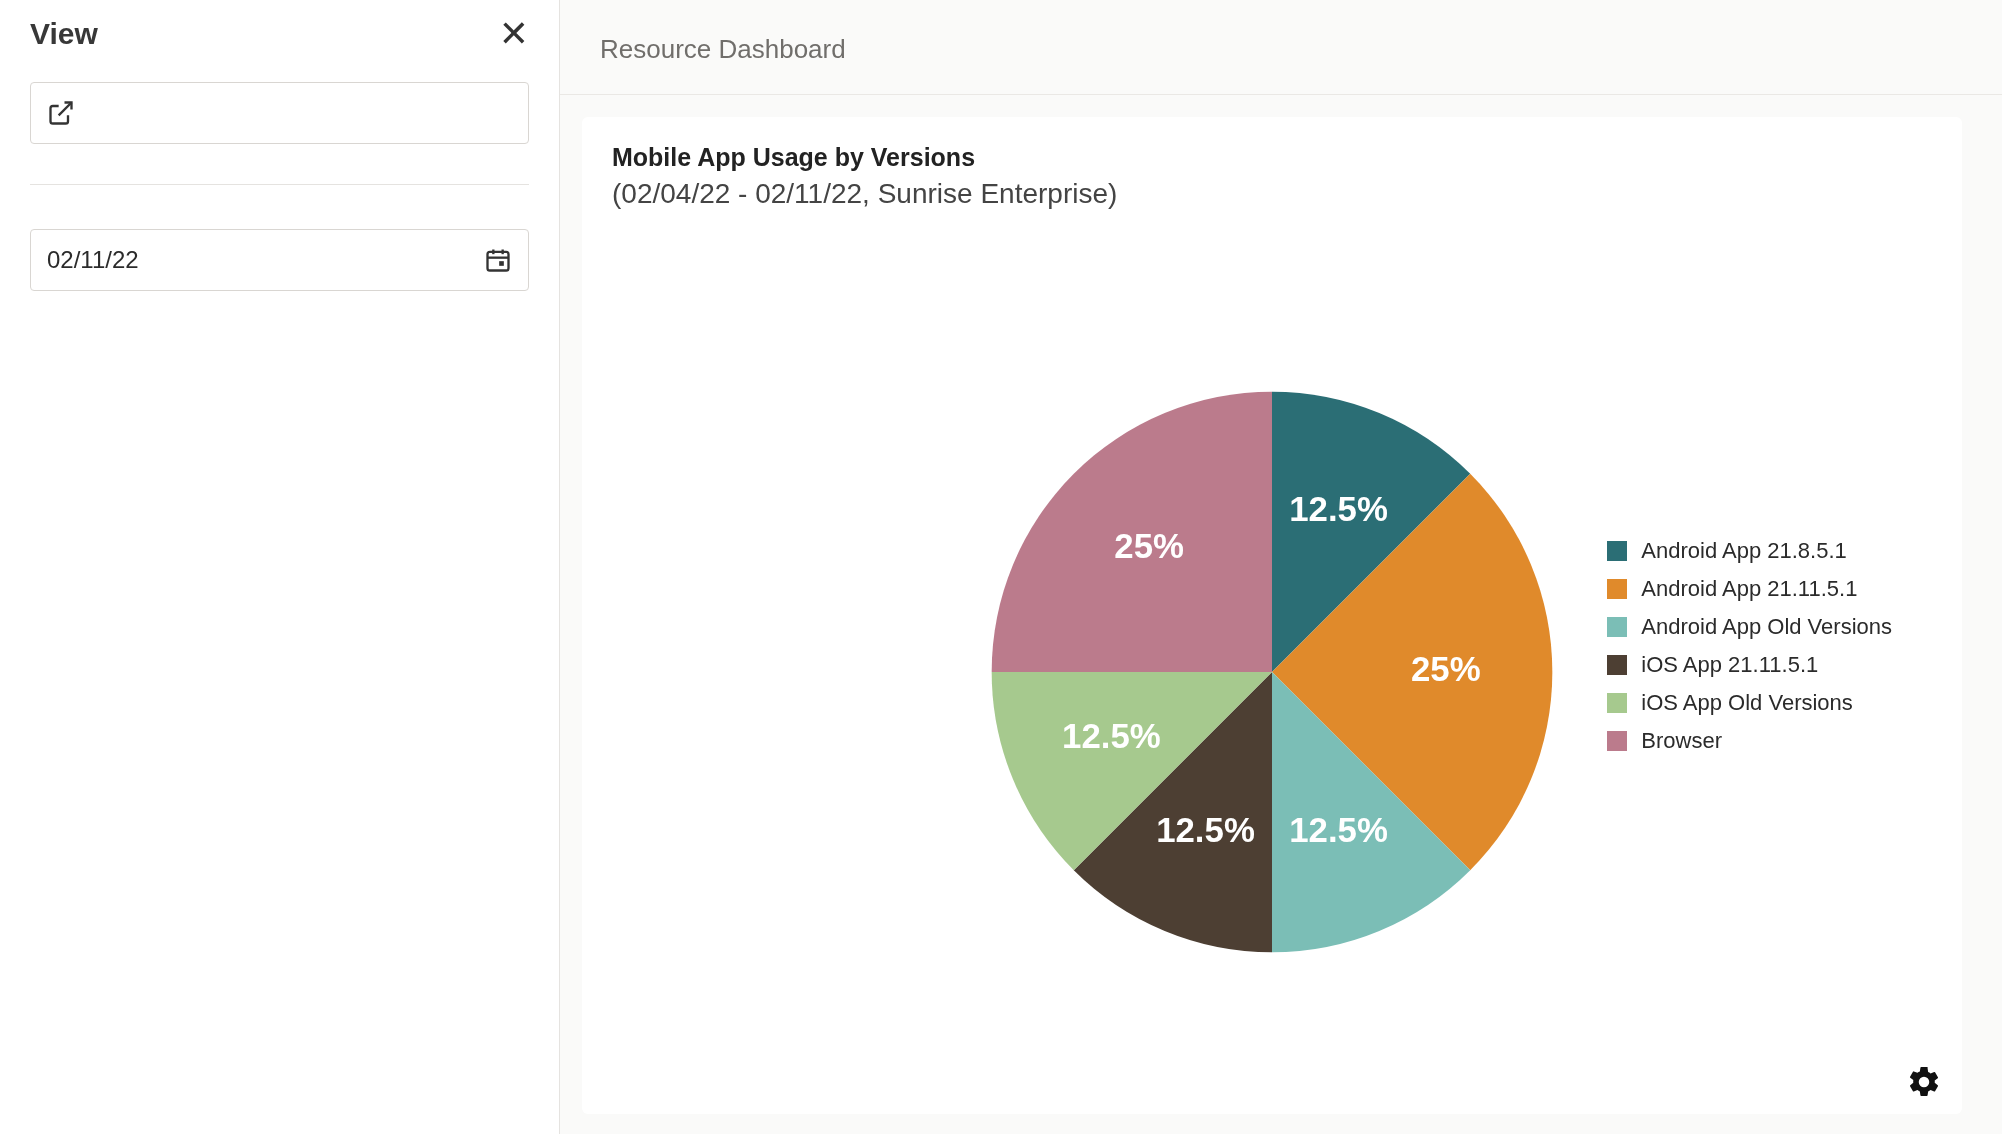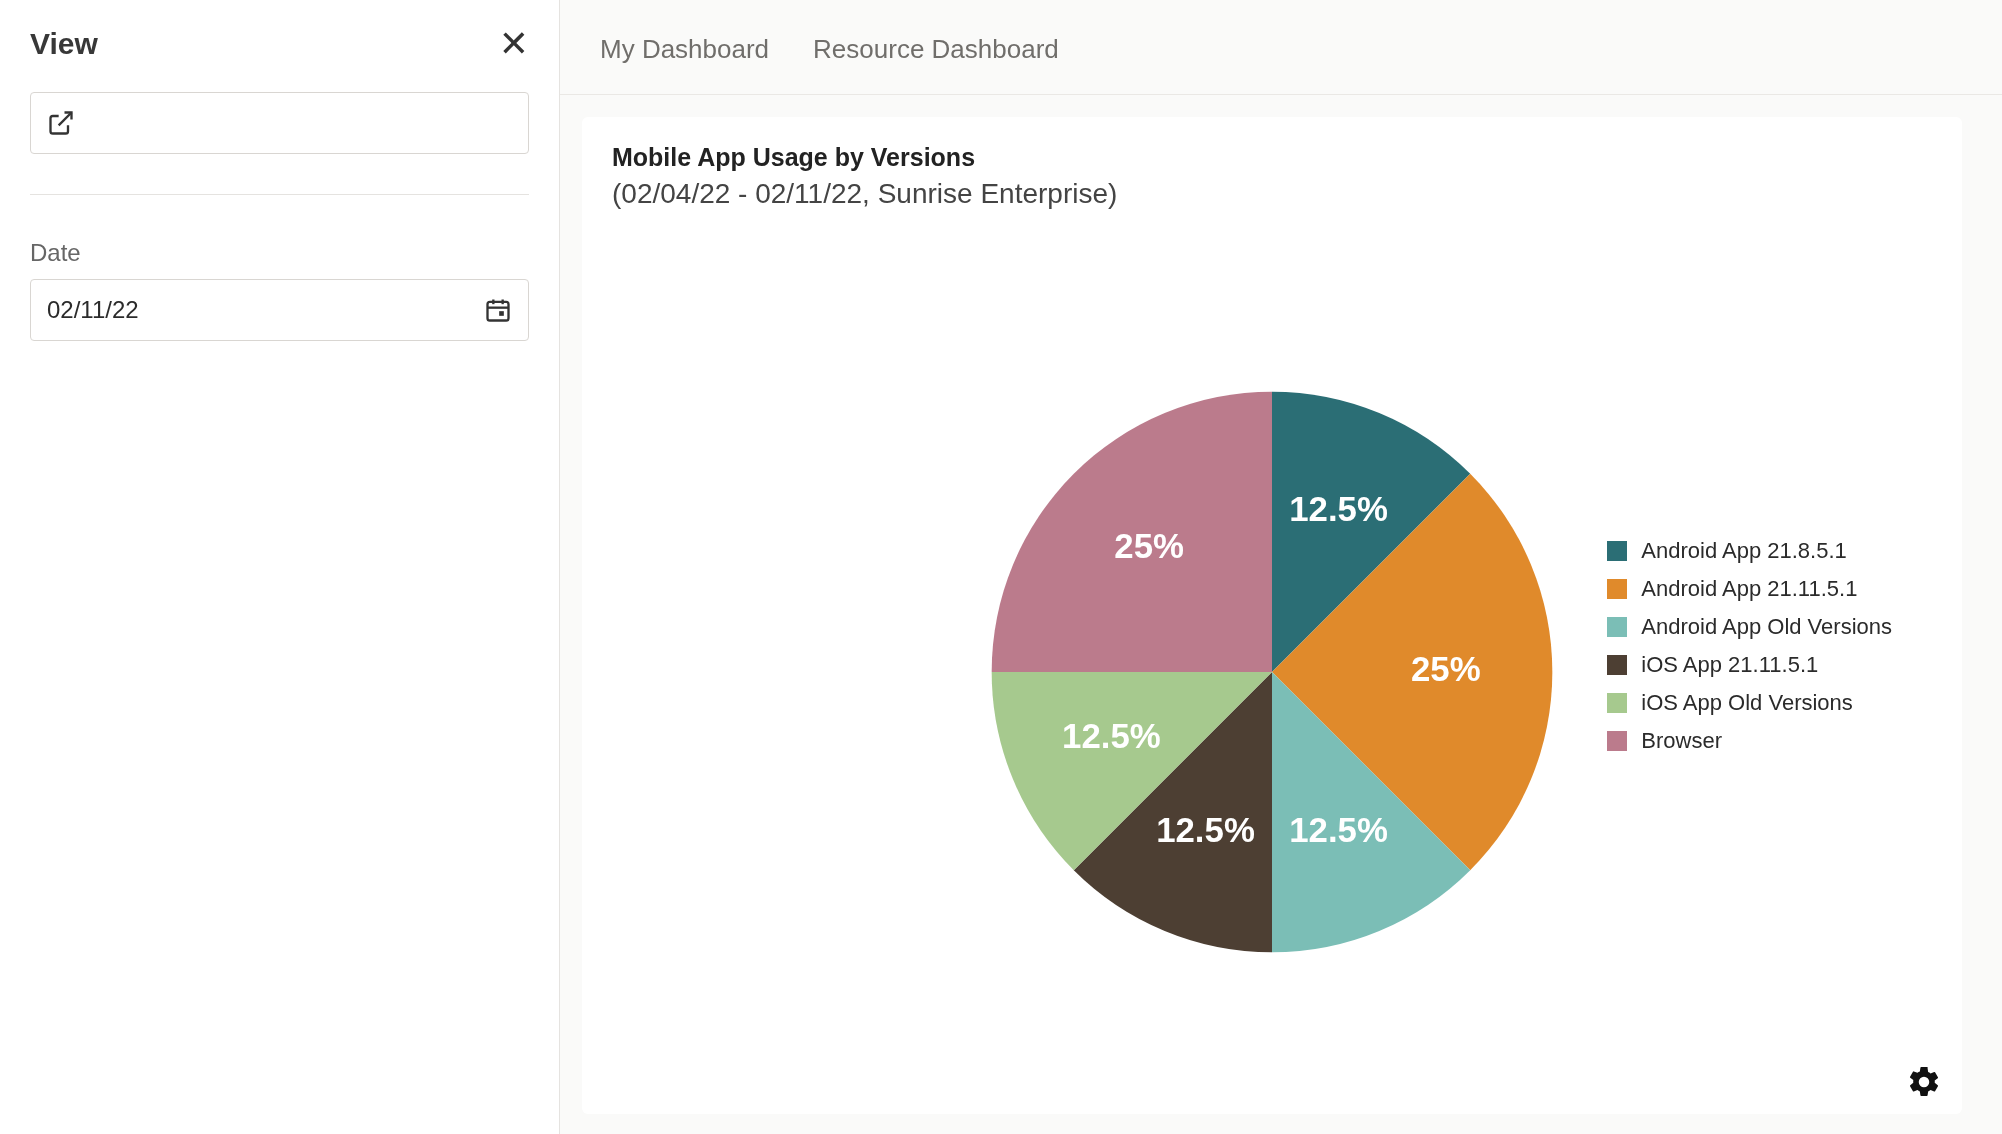--- a/index.html
+++ b/index.html
@@ -9,21 +9,21 @@
       display: flex;
       width: 2002px;
       height: 1134px;
       overflow: hidden;
     }
     
     .sidebar {
       width: 560px;
       background: #ffffff;
       border-right: 1px solid #e5e3e0;
-      padding: 26px 30px;
+      padding: 16px 30px;
     }
     .sidebar-header {
       display: flex;
       justify-content: space-between;
       align-items: center;
       margin-bottom: 30px;
     }
     .sidebar-header h2 {
       font-size: 30px;
       font-weight: 700;
@@ -180,38 +180,36 @@
       <svg viewBox="0 0 24 24" width="28" height="28" fill="none" stroke="#333" stroke-width="2">
         <path d="M15 3h6v6"></path>
           <path d="M10 14L21 3"></path>
           <path d="M18 14v5a2 2 0 0 1-2 2H5a2 2 0 0 1-2-2V8a2 2 0 0 1 2-2h5"></path>
       </svg>
     </span>
   </div>
 
   <hr class="divider">
 
-  <label class="field-label">Date</label>
   <div class="input-wrap">
     <input class="input-text" type="text" readonly="" value="02/11/22" style="">
     <span class="input-icon">
       <svg viewBox="0 0 24 24" width="28" height="28" fill="none" stroke="#333" stroke-width="2">
         <rect x="3" y="5" width="18" height="16" rx="2"></rect>
           <line x1="3" y1="10" x2="21" y2="10"></line>
         <line x1="8" y1="3" x2="8" y2="7"></line>
           <line x1="16" y1="3" x2="16" y2="7"></line>
         <rect x="13" y="13" width="4" height="4" fill="#333" stroke="none"></rect>
       </svg>
     </span>
   </div>
 </aside>
 
 <main class="main">
   <nav class="tabs">
-    <div class="tab">My Dashboard</div>
     <div class="tab">Resource Dashboard</div>
   </nav>
 
   <section class="card">
     <h3 class="card-title">Mobile App Usage by Versions</h3>
     <div class="card-subtitle">(02/04/22 - 02/11/22, Sunrise Enterprise)</div>
 
     <div class="chart-area">
       <div class="pie-wrap">
         <svg class="pie" viewBox="-150 -150 300 300" id="pie-svg">

